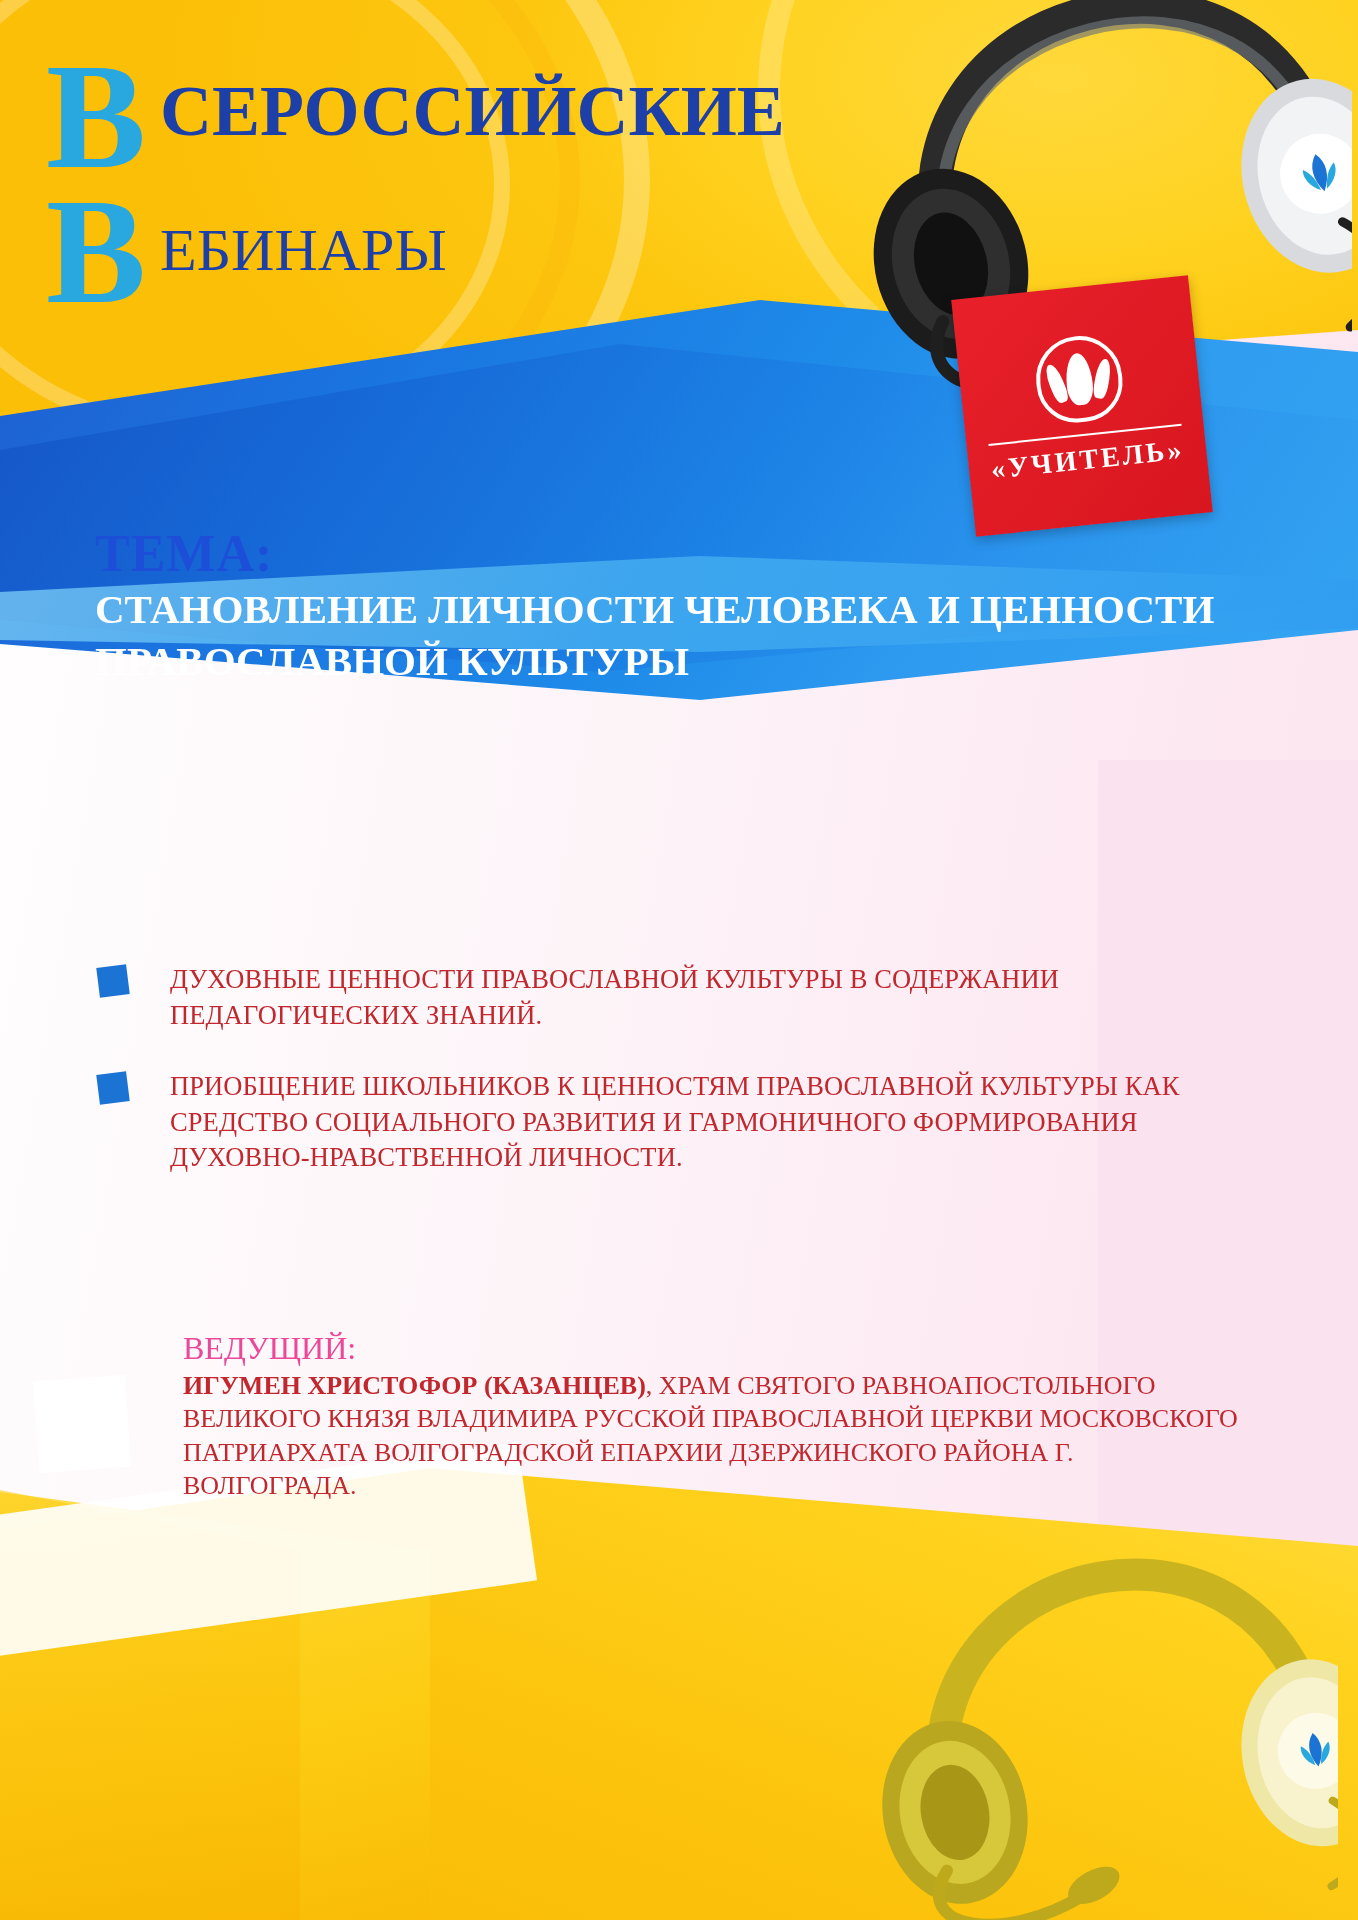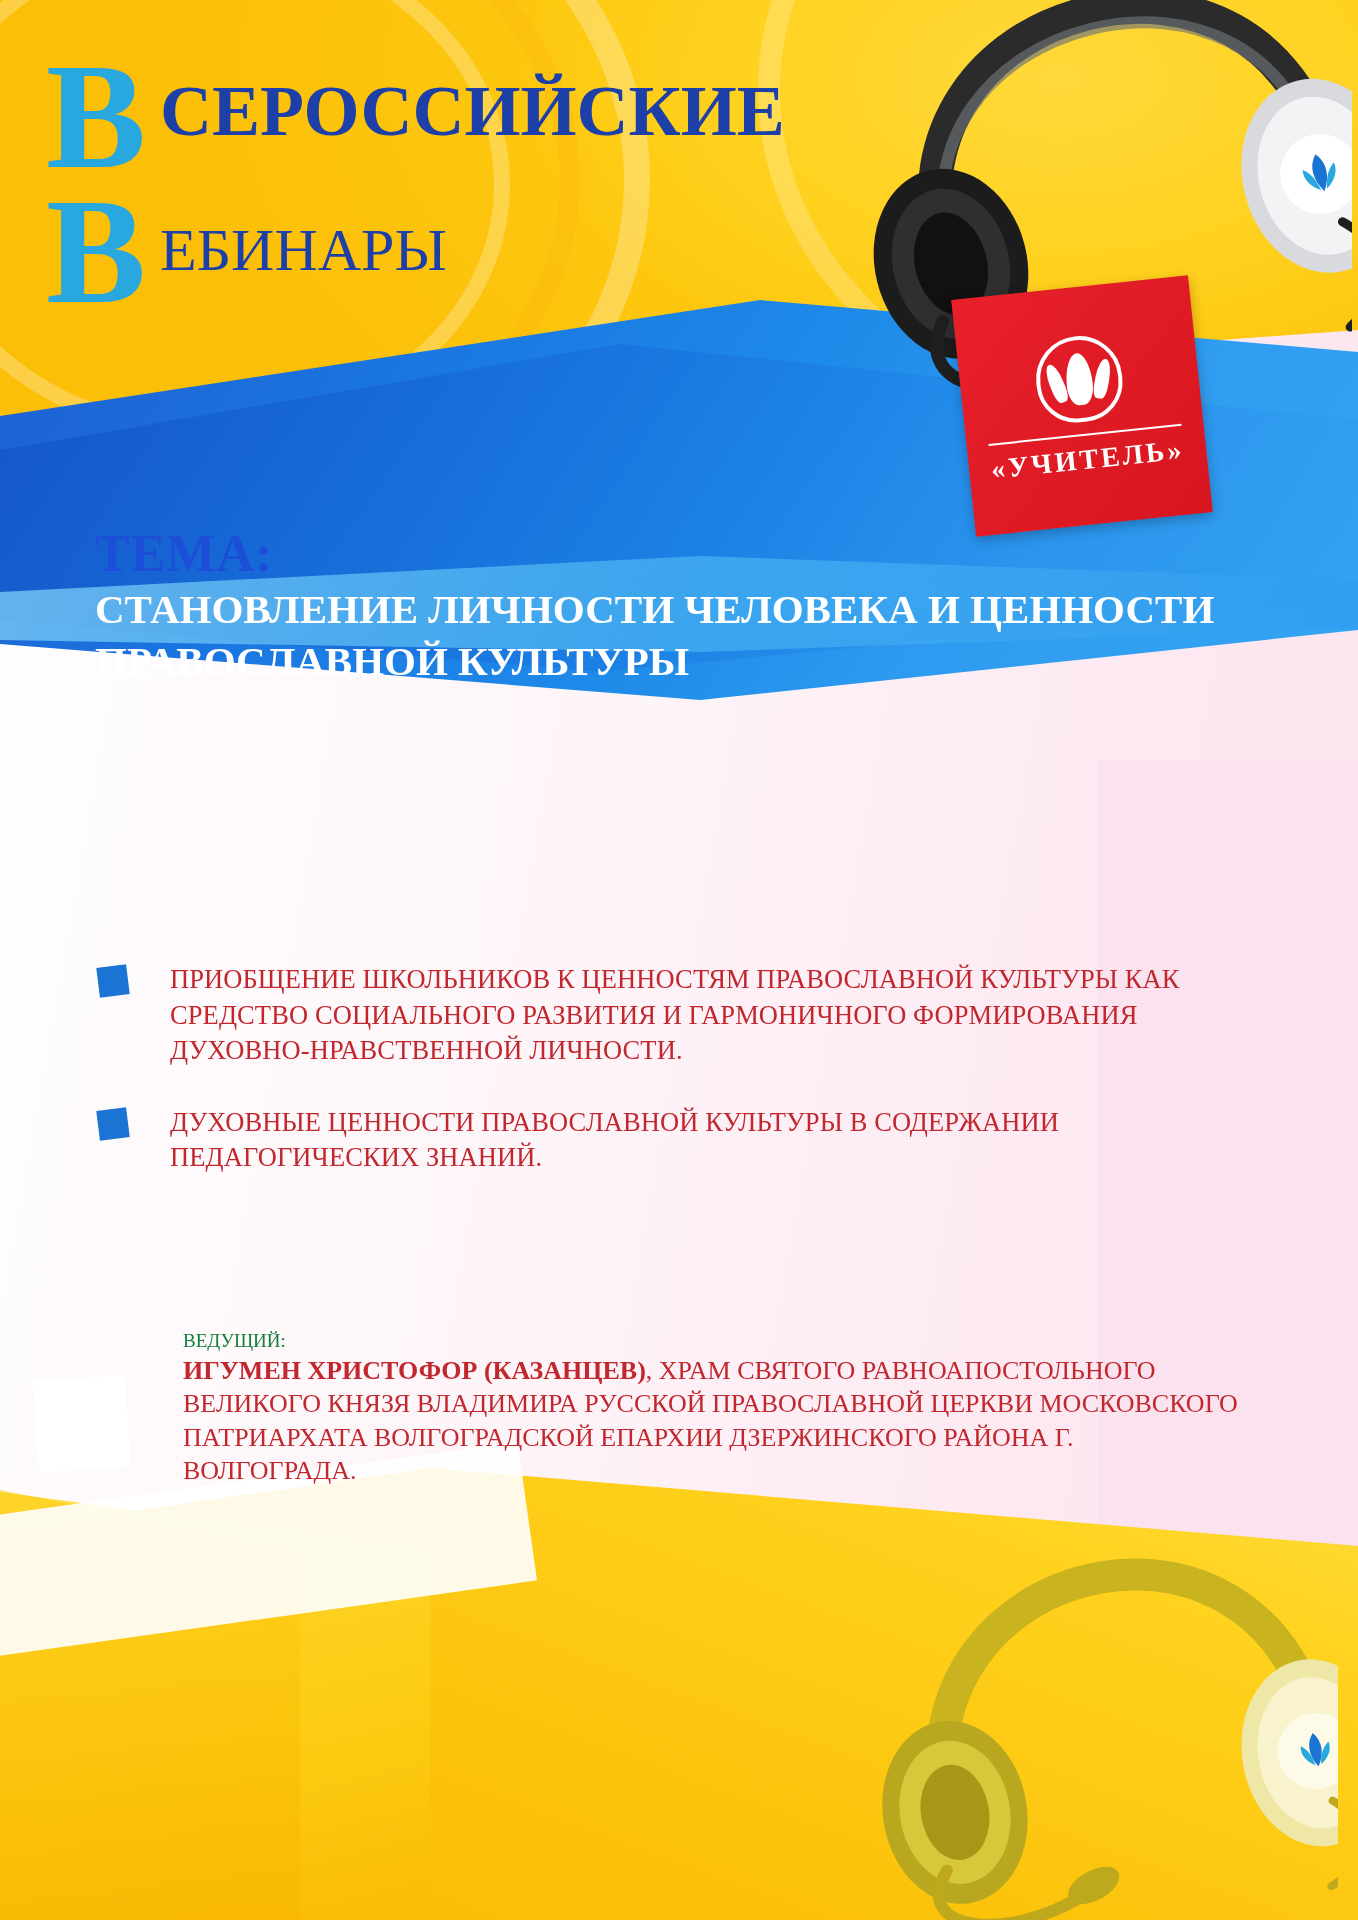--- a/index.html
+++ b/index.html
@@ -285,22 +285,22 @@
   }
 
   
   .presenter {
     position: absolute;
     left: 183px; top: 1330px;
     width: 1060px;
   }
   .presenter-label {
     font-family: "Liberation Serif", serif;
-    font-size: 19px;
-    color: #15803d;
+    font-size: 32px;
+    color: #ec4899;
     margin-bottom: 2px;
   }
   .presenter-text {
     font-family: "Liberation Serif", serif;
     font-size: 26px;
     line-height: 1.28;
     color: #c1272d;
   }
   .presenter-text b { font-weight: bold; }
 </style>
@@ -389,25 +389,25 @@
       <div class="stamp-name">«УЧИТЕЛЬ»</div>
     </div>
   </div>
 
   <div class="tema-label">ТЕМА:</div>
   <div class="tema-title">СТАНОВЛЕНИЕ ЛИЧНОСТИ ЧЕЛОВЕКА И ЦЕННОСТИ ПРАВОСЛАВНОЙ КУЛЬТУРЫ</div>
 
   <div class="bullets">
     <div class="bullet-row">
       <div class="bullet-mark"></div>
-      <div class="bullet-text">ПРИОБЩЕНИЕ ШКОЛЬНИКОВ К ЦЕННОСТЯМ ПРАВОСЛАВНОЙ КУЛЬТУРЫ КАК СРЕДСТВО СОЦИАЛЬНОГО РАЗВИТИЯ И ГАРМОНИЧНОГО ФОРМИРОВАНИЯ ДУХОВНО-НРАВСТВЕННОЙ ЛИЧНОСТИ.</div>
+      <div class="bullet-text">ДУХОВНЫЕ ЦЕННОСТИ ПРАВОСЛАВНОЙ КУЛЬТУРЫ В СОДЕРЖАНИИ ПЕДАГОГИЧЕСКИХ ЗНАНИЙ.</div>
     </div>
     <div class="bullet-row">
       <div class="bullet-mark"></div>
-      <div class="bullet-text">ДУХОВНЫЕ ЦЕННОСТИ ПРАВОСЛАВНОЙ КУЛЬТУРЫ В СОДЕРЖАНИИ ПЕДАГОГИЧЕСКИХ ЗНАНИЙ.</div>
+      <div class="bullet-text">ПРИОБЩЕНИЕ ШКОЛЬНИКОВ К ЦЕННОСТЯМ ПРАВОСЛАВНОЙ КУЛЬТУРЫ КАК СРЕДСТВО СОЦИАЛЬНОГО РАЗВИТИЯ И ГАРМОНИЧНОГО ФОРМИРОВАНИЯ ДУХОВНО-НРАВСТВЕННОЙ ЛИЧНОСТИ.</div>
     </div>
   </div>
 
   <div class="presenter">
     <div class="presenter-label">ВЕДУЩИЙ:</div>
     <div class="presenter-text"><b>ИГУМЕН ХРИСТОФОР (КАЗАНЦЕВ)</b><span>, ХРАМ СВЯТОГО РАВНОАПОСТОЛЬНОГО ВЕЛИКОГО КНЯЗЯ ВЛАДИМИРА РУССКОЙ ПРАВОСЛАВНОЙ ЦЕРКВИ МОСКОВСКОГО ПАТРИАРХАТА ВОЛГОГРАДСКОЙ ЕПАРХИИ ДЗЕРЖИНСКОГО РАЙОНА Г. ВОЛГОГРАДА.</span></div>
   </div>
 
 </div>
 

